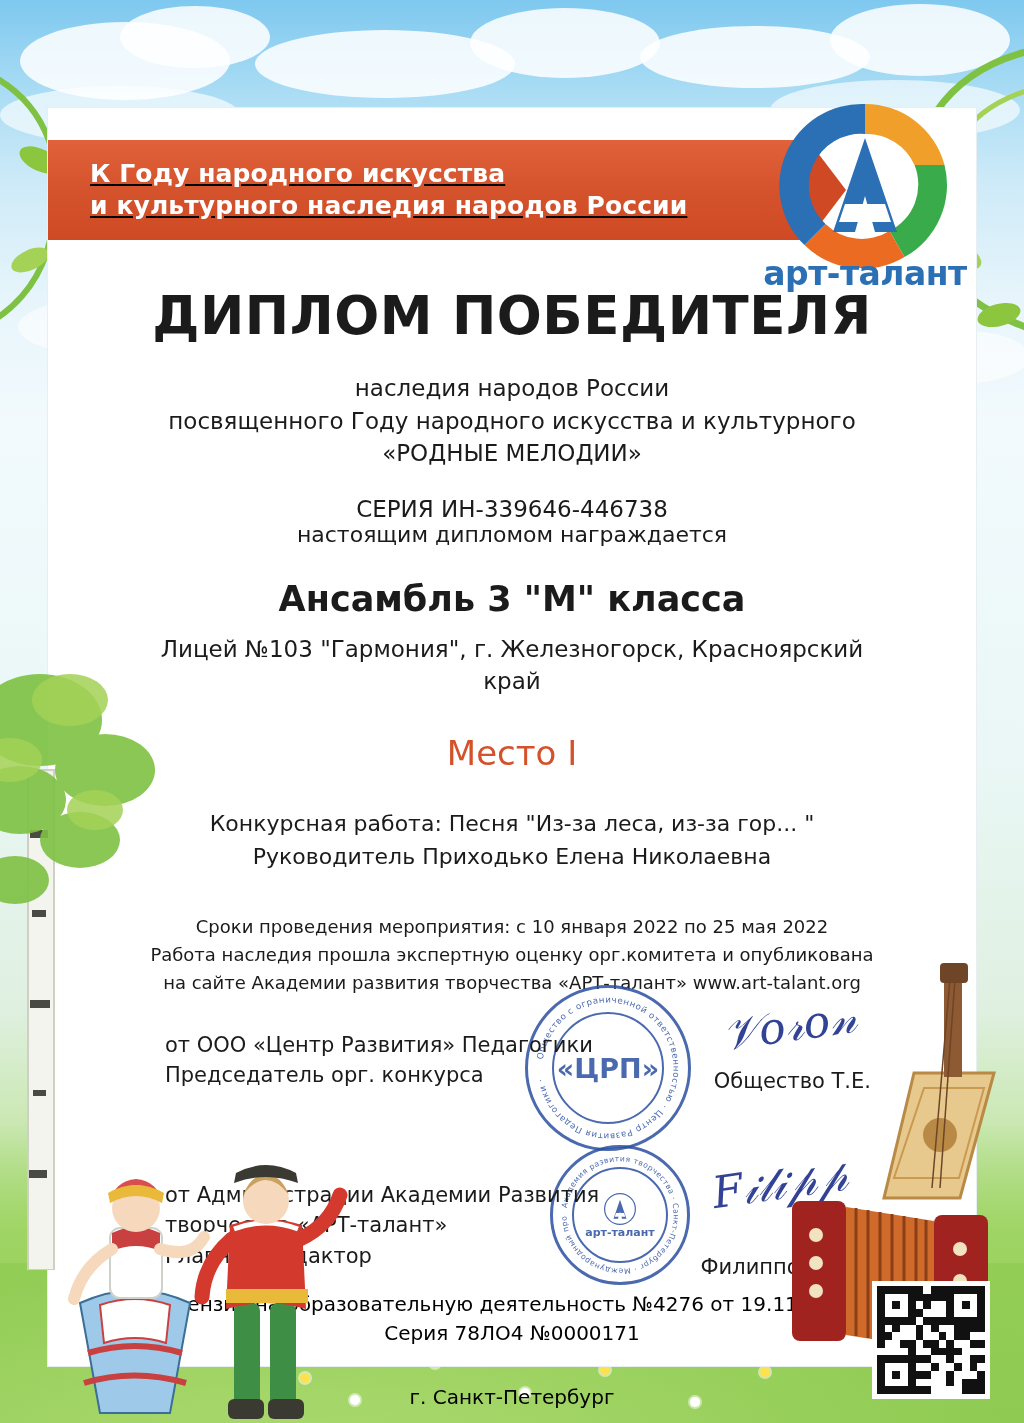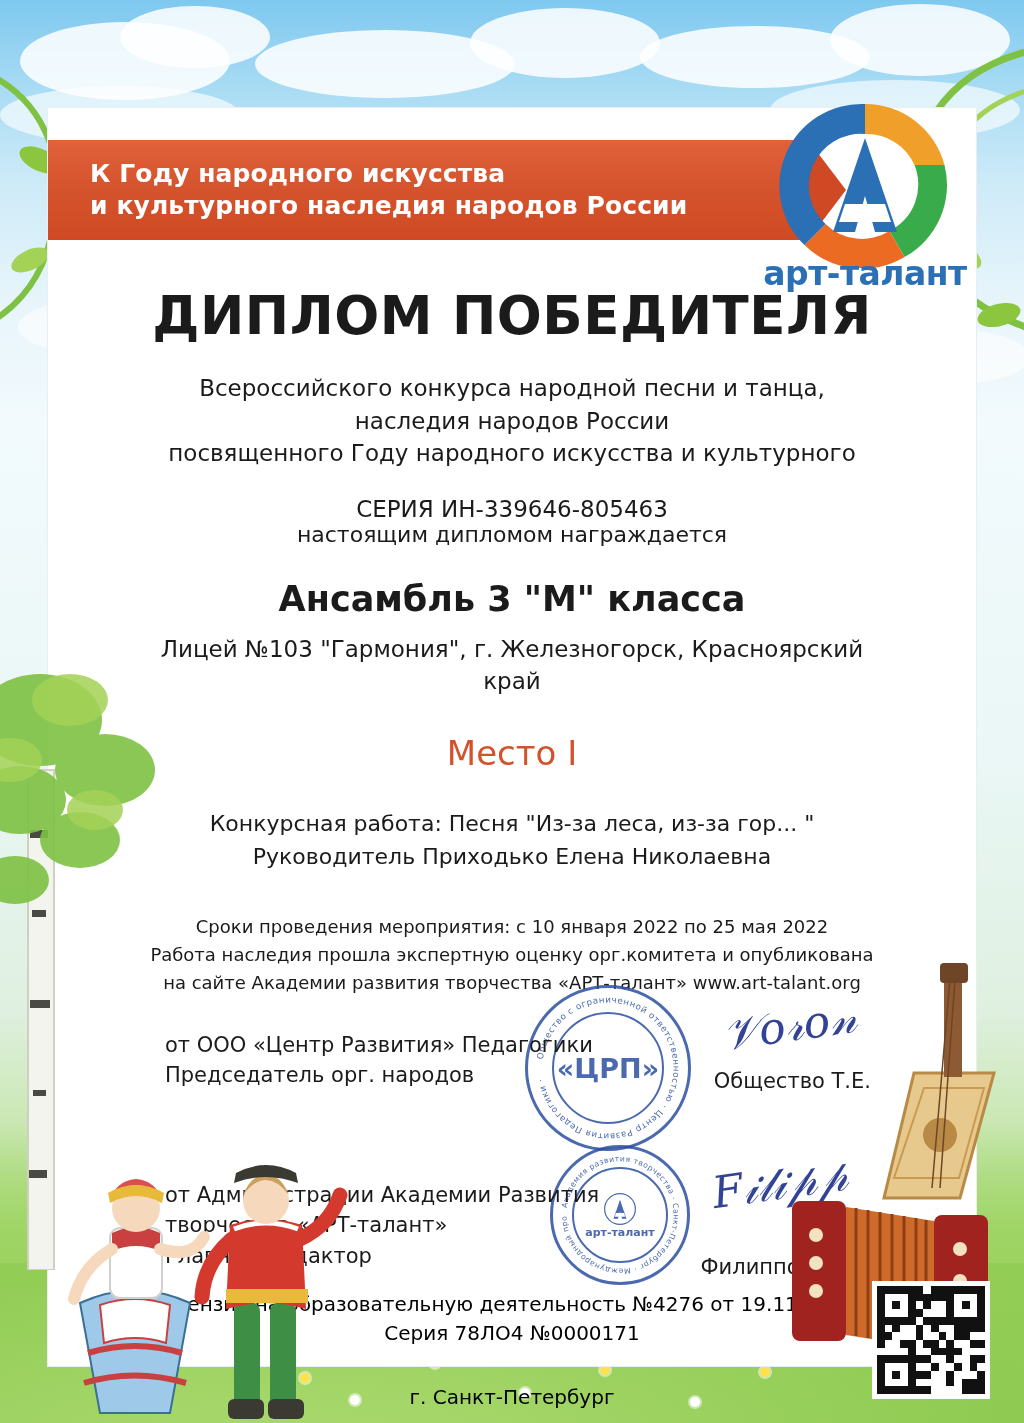--- a/index.html
+++ b/index.html
@@ -79,21 +79,21 @@
     background: #ffffff;
     box-shadow: 0 0 0 1px #e8eef1;
   }
 
   
   .ribbon {
     position: absolute;
     left: 48px; top: 140px;
     width: 760px; height: 100px;
     background: linear-gradient(to bottom, #e0613a, #d4522b 55%, #cf4a24);
-    display: flex; align-items: center;
+    display: flex; align-items: center; text-decoration: underline;
   }
   .ribbon:after {
     content: "";
     position: absolute; right: -38px; top: 0;
     border-top: 50px solid transparent;
     border-bottom: 50px solid transparent;
     border-left: 38px solid #cf4a24;
   }
   .ribbon-text {
     color: #fff; font-weight: bold; font-size: 25px; line-height: 1.28;
@@ -266,25 +266,25 @@
       <path d="M25.5 145 a82 82 0 0 1 60.5 -141 l0 30 A52 52 0 0 0 46.5 124 Z" fill="#2b6fb5"></path>
       <path d="M86 38 L118 132 L96 132 L86 96 L76 132 L54 132 Z" fill="#2b6fb5"></path>
       <path d="M66 104 L106 104 L112 122 L60 122 Z" fill="#ffffff"></path>
     </svg>
     <div class="logo-text">арт-талант</div>
   </div>
 
   <div class="content">
     <div class="title">ДИПЛОМ ПОБЕДИТЕЛЯ</div>
     <div class="subtitle">
-      <div>Всероссийского конкурса народной песни и танца,</div>
       <div>наследия народов России</div>
       <div>посвященного Году народного искусства и культурного</div>
+      <div>«РОДНЫЕ МЕЛОДИИ»</div>
     </div>
-    <div class="series">СЕРИЯ ИН-339646-805463</div>
+    <div class="series">СЕРИЯ ИН-339646-446738</div>
     <div class="awarded">настоящим дипломом награждается</div>
     <div class="winner">Ансамбль 3 "М" класса</div>
     <div class="org">Лицей №103 "Гармония", г. Железногорск, Красноярский край</div>
     <div class="place">Место I</div>
     <div class="details">
       <div>Конкурсная работа: Песня "Из-за леса, из-за гор... "</div>
       <div>Руководитель Приходько Елена Николаевна</div>
     </div>
     <div class="notes">
       <div>Сроки проведения мероприятия: с 10 января 2022 по 25 мая 2022</div>
@@ -323,21 +323,21 @@
       <span>арт-талант</span>
     </div>
   </div>
 
   <div class="signature sig1">𝒱𝑜𝓇𝑜𝓃</div>
   <div class="signature sig2">𝐹𝒾𝓁𝒾𝓅𝓅</div>
 
   <div class="sign-block sign-1">
     <div class="sign-left">
       <div>от ООО «Центр Развития» Педагогики</div>
-      <div>Председатель орг. народов</div>
+      <div>Председатель орг. конкурса</div>
     </div>
     <div class="sign-name">Общество Т.Е.</div>
   </div>
 
   <div class="sign-block sign-2">
     <div class="sign-left">
       <div>от Администрации Академии Развития</div>
       <div>творчества «АРТ-талант»</div>
       <div>Главный редактор</div>
     </div>

